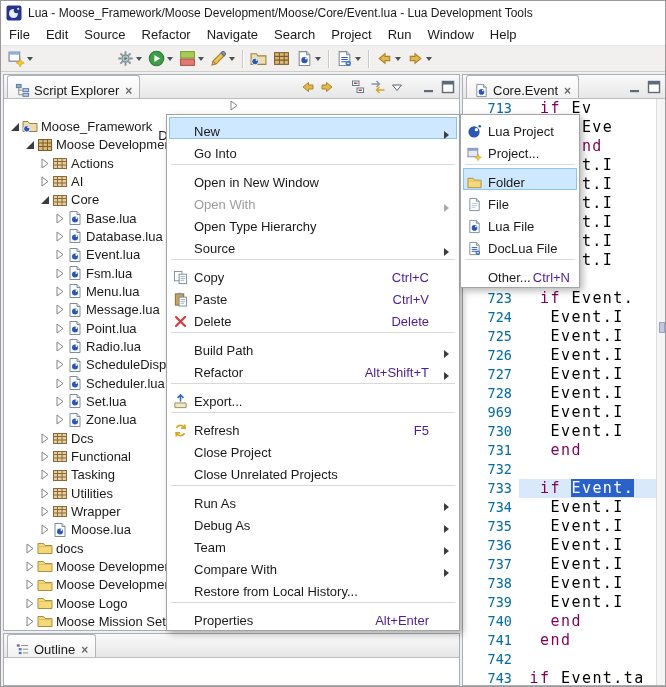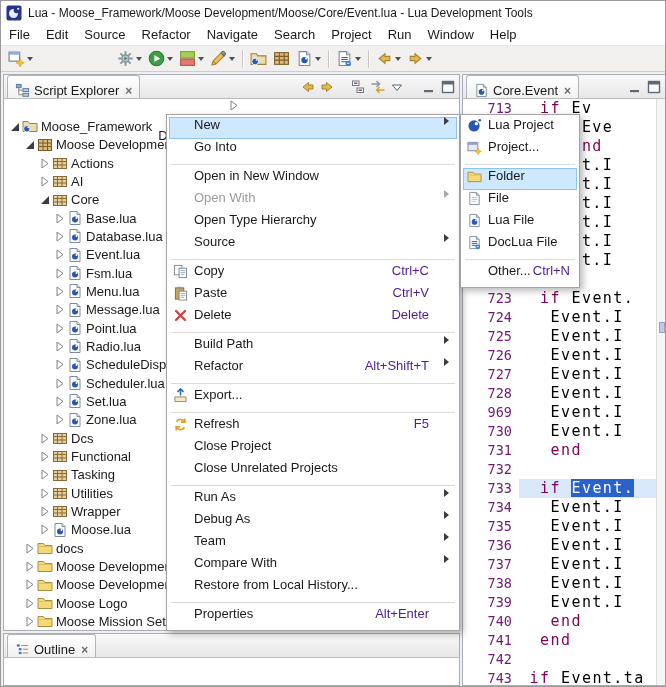--- a/index.html
+++ b/index.html
@@ -31,32 +31,32 @@
   .hsp{width:10px}
   
   .tree{position:absolute;left:0;right:0;top:24px;bottom:0;overflow:hidden;background:#fff}
   .trow{height:18.34px;display:flex;align-items:center;white-space:nowrap}
   .twisty{width:13px;height:13px;flex:none}
   .ticon{width:16px;height:16px;flex:none;margin:0 3px 0 1px}
   .tlabel{font-size:13px}
   
   .ecode{position:absolute;left:0;right:0;top:24px;bottom:0;background:#fff;overflow:hidden}
   .cline{height:19px;display:flex}
-  .lnum{flex:0 0 56px;text-align:right;padding-right:7px;font-family:"DejaVu Sans Mono",monospace;font-size:13.5px;line-height:19px;color:#701a75;background:#fff}
+  .lnum{flex:0 0 56px;text-align:right;padding-right:7px;font-family:"DejaVu Sans Mono",monospace;font-size:13.5px;line-height:19px;color:#0369a1;background:#fff}
   .ltext{flex:1;white-space:pre;font-family:"DejaVu Sans Mono",monospace;font-size:15px;font-weight:normal;letter-spacing:1.45px;line-height:19px;color:#000}
   .k{color:var(--keyword)}
   .s{background:var(--selbg);color:#fff}
   .cur .ltext{background:var(--curline)}
   .oruler{position:absolute;right:0;top:24px;bottom:0;width:9px;background:#f5f5f5;border-left:1px solid #ddd}
   .oruler::before{content:"";position:absolute;left:2px;top:38%;width:4px;height:9px;background:#c3c8e0;border:1px solid #9aa2c8}
   
   .menu{position:absolute;background:#fff;border:1px solid #a4a4a4;box-shadow:3px 3px 7px rgba(0,0,0,.28);padding:2px;z-index:10}
   .ctx{left:165px;top:113px;width:294px}
   .sub{left:459px;top:113px;width:120px;z-index:11}
-  .mi{height:22px;display:flex;align-items:flex-start;position:relative;padding-right:22px}
+  .mi{height:22px;display:flex;align-items:flex-end;position:relative;padding-right:22px}
   .mic{width:22px;height:16px;flex:none;display:flex;align-items:center;justify-content:center}
   .mic .mii{width:15px;height:15px;display:block}
   .mlabel{padding-left:3px;white-space:nowrap}
   .mshort{position:absolute;right:28px;color:#4c1d95;white-space:nowrap}
   .sub .mshort{right:7px}
   .marrow{position:absolute;right:8px;width:0;height:0;border-left:5px solid #3c3c3c;border-top:4px solid transparent;border-bottom:4px solid transparent}
   .mi.disabled .mlabel{color:#9c9c9c}
   .mi.disabled .marrow{border-left-color:#a8a8a8}
   .mi.hl{background:var(--hl);outline:1px solid var(--hlborder);outline-offset:-1px}
   .msep{height:1px;background:#d9d9d9;margin:3px 2px}

